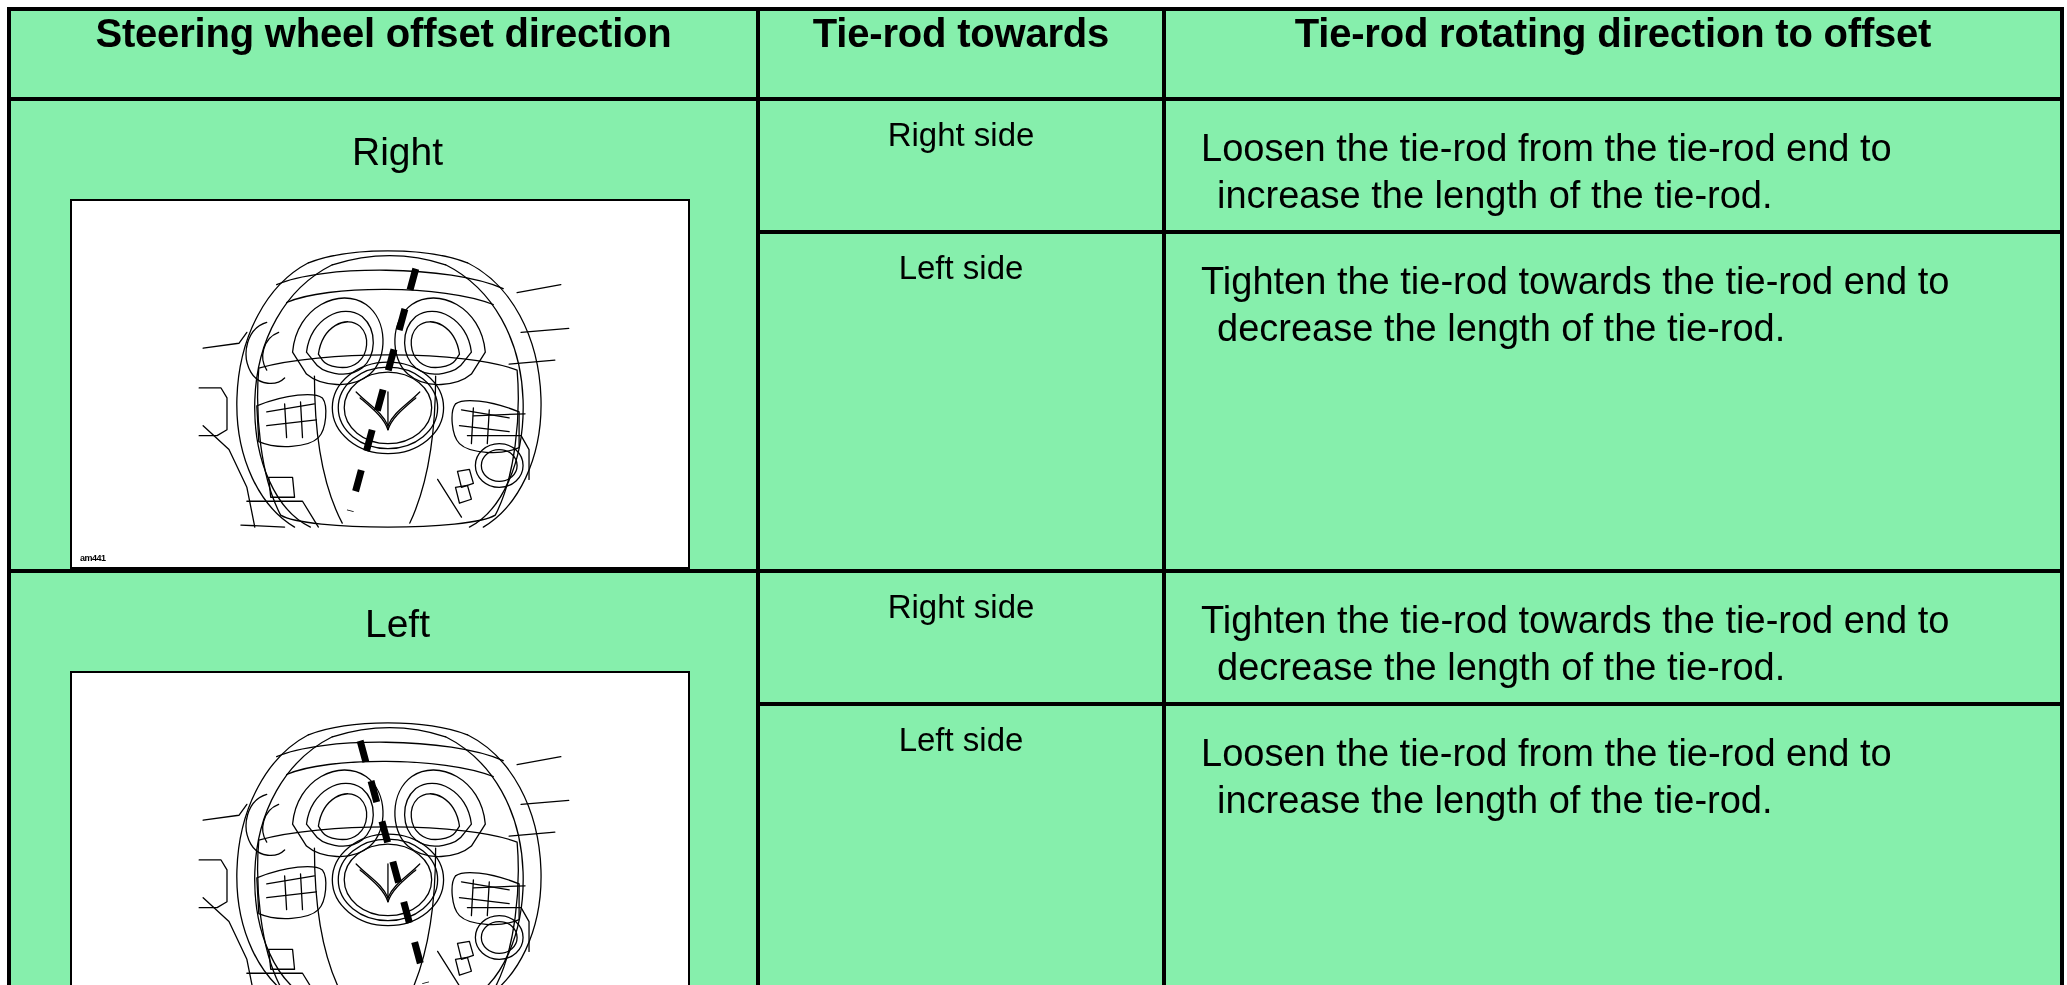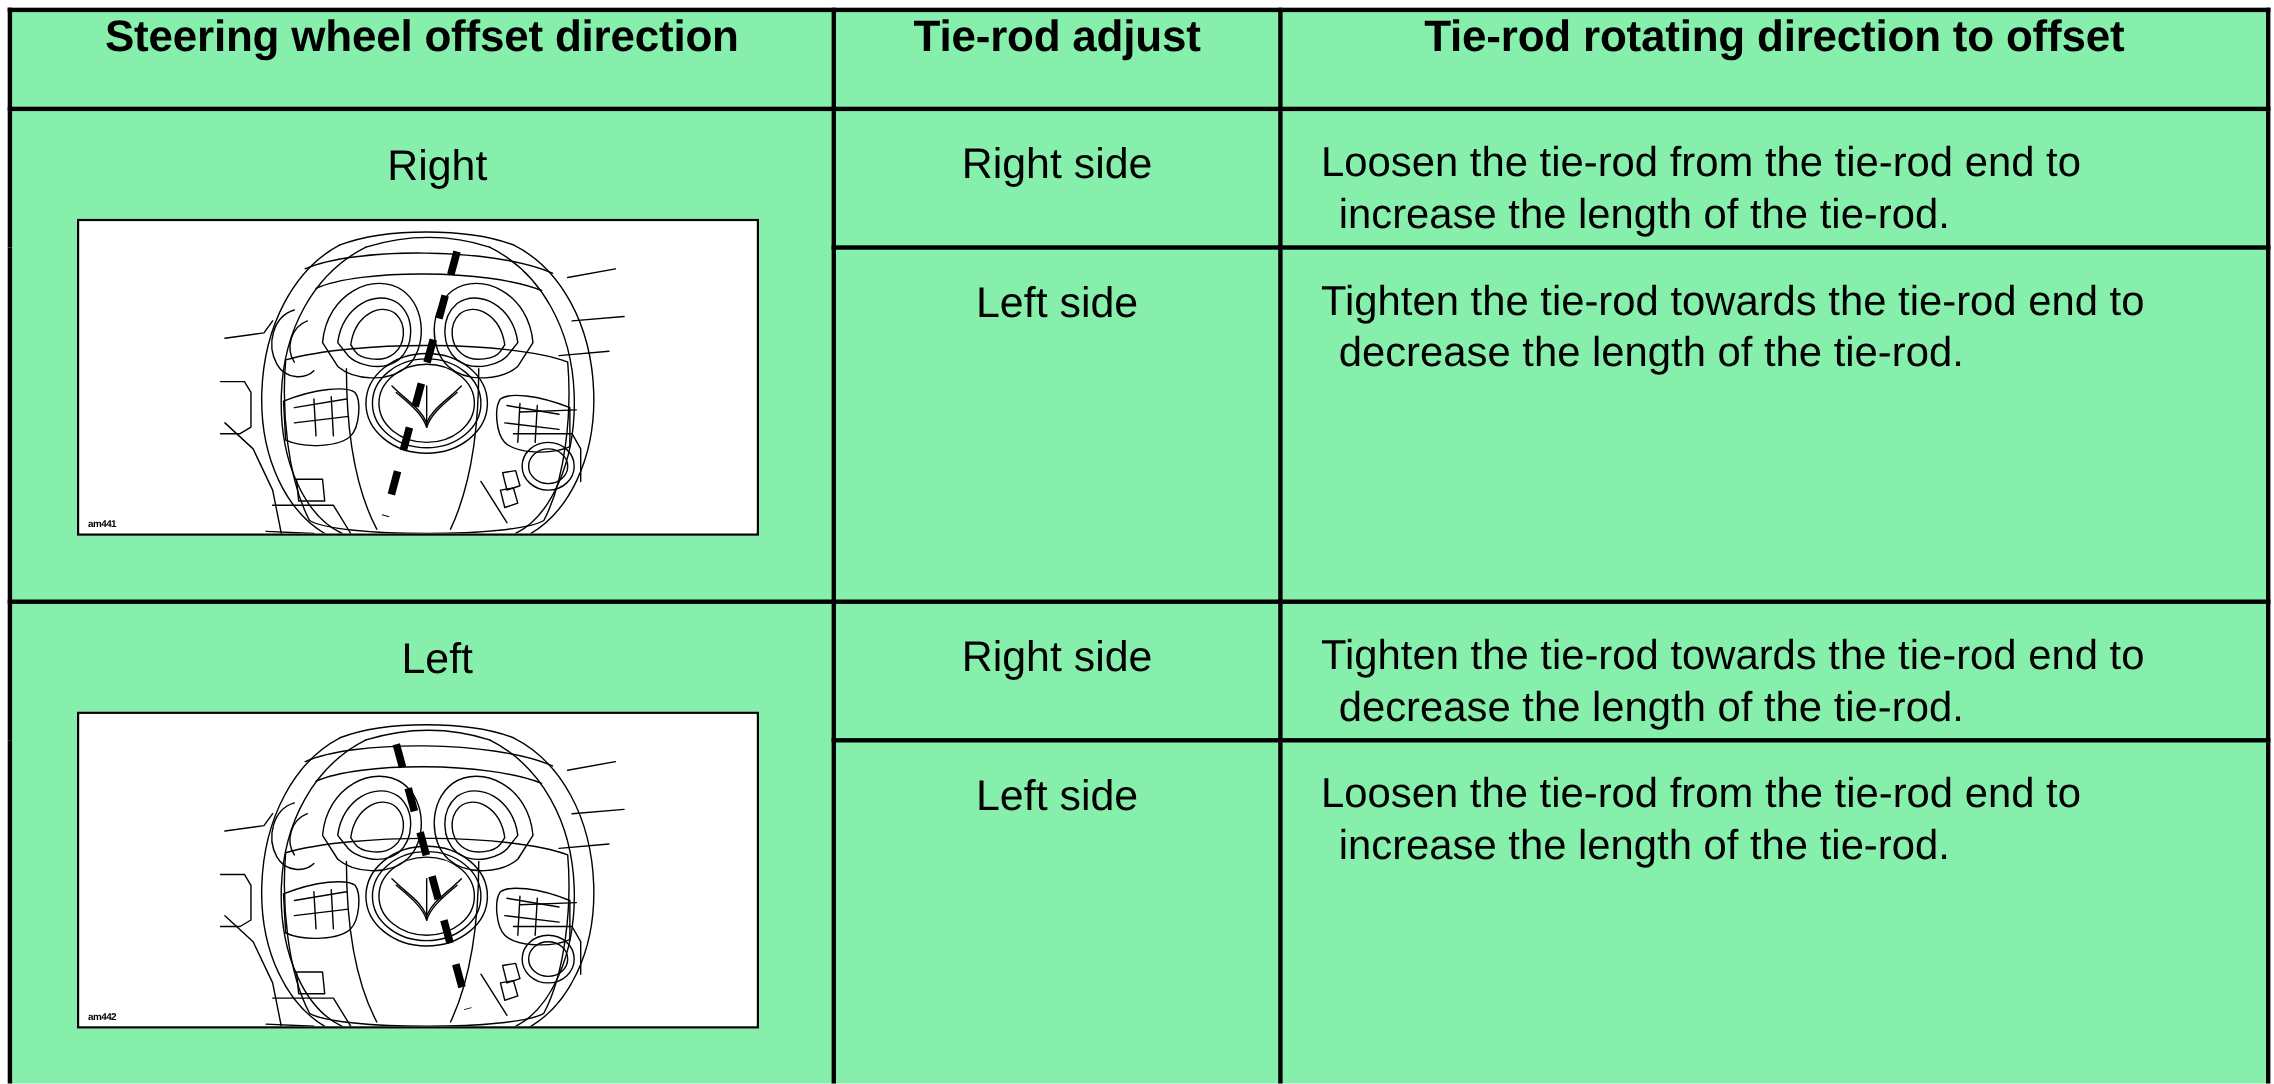--- a/index.html
+++ b/index.html
@@ -75,21 +75,21 @@
 
   
   .illus-wrap {
     margin-top: 25px;
     display: flex;
     justify-content: flex-start;
     padding-left: 59px;
   }
   .illus-frame {
     width: 620px;
-    height: 288px;
+    height: 370px;
     border: 2px solid #000000;
     position: relative;
     background: #ffffff;
     box-sizing: border-box;
   }
   .illus-frame svg {
     display: block;
     width: 100%;
     height: 100%;
   }
@@ -103,22 +103,22 @@
     color: #000000;
     font-family: "Liberation Sans", sans-serif;
   }
 
   
   td.side-cell {
     text-align: center;
     vertical-align: top;
   }
   .side-label {
-    font-size: 39px;
-    margin-top: 28px;
+    font-size: 33px;
+    margin-top: 16px;
     line-height: 1.1;
   }
 
   
   td.desc-cell {
     vertical-align: top;
     text-align: left;
   }
   .desc-text {
     font-size: 38px;
@@ -147,21 +147,21 @@
   <table class="adjust-table">
     <colgroup>
       <col class="c1">
       <col class="c2">
       <col class="c3">
     </colgroup>
 
     <thead>
       <tr>
         <th class="hdr">Steering wheel offset direction</th>
-        <th class="hdr">Tie-rod adjust</th>
+        <th class="hdr">Tie-rod towards</th>
         <th class="hdr">Tie-rod rotating direction to offset</th>
       </tr>
     </thead>
 
     <tbody>
 
       <tr class="r-top">
         <td class="dir-cell" rowspan="2">
           <div class="dir-label">Right</div>
 

